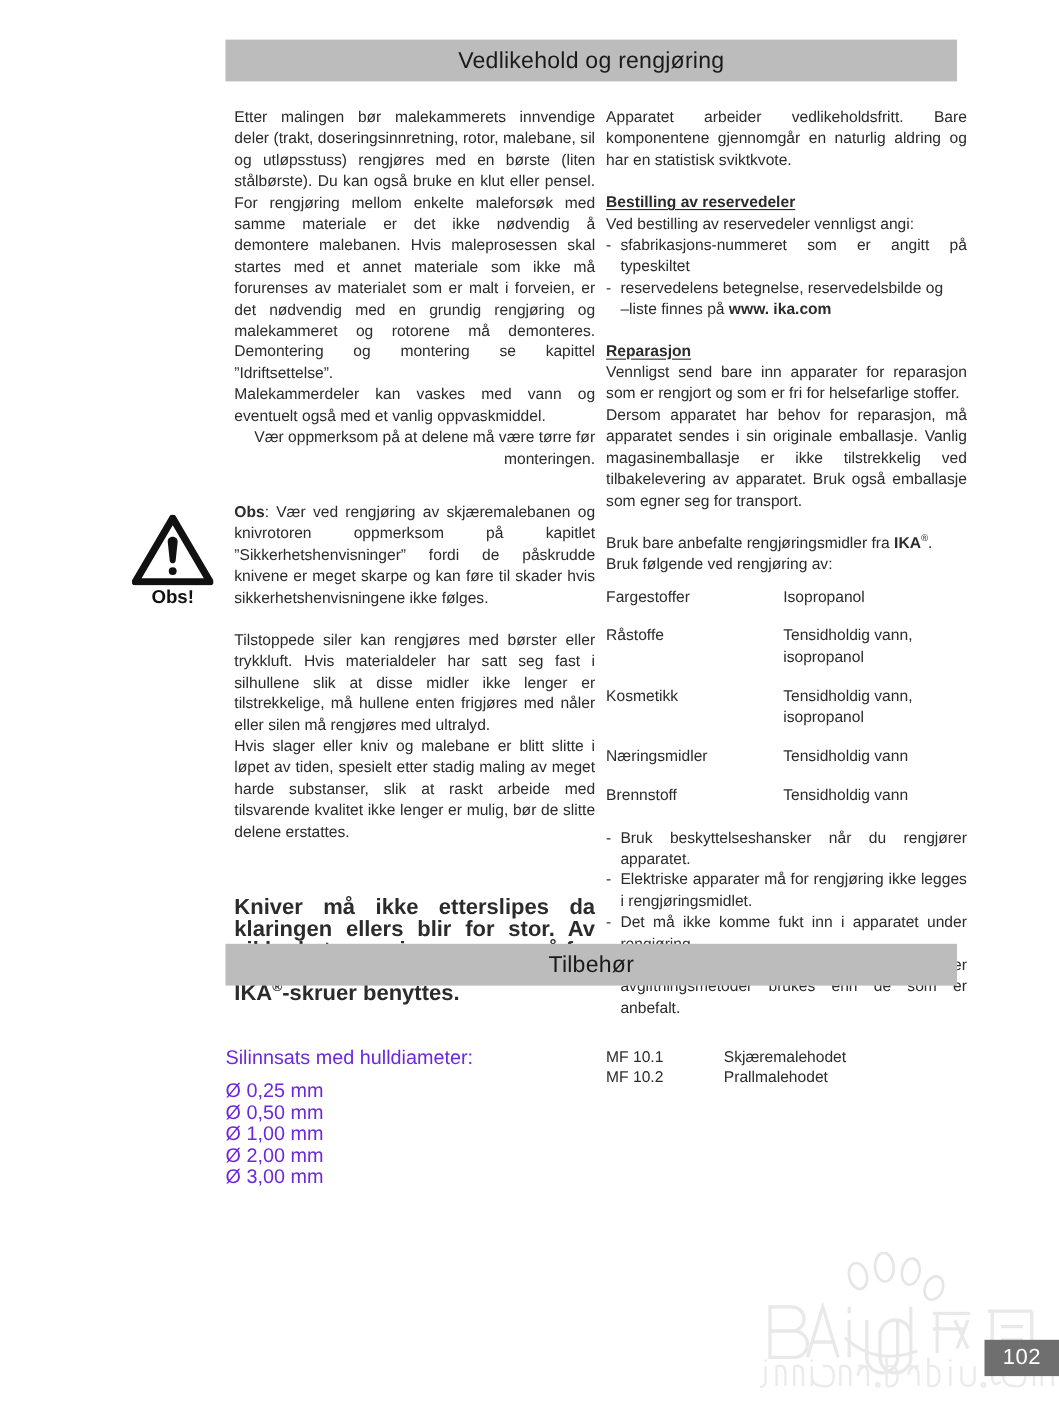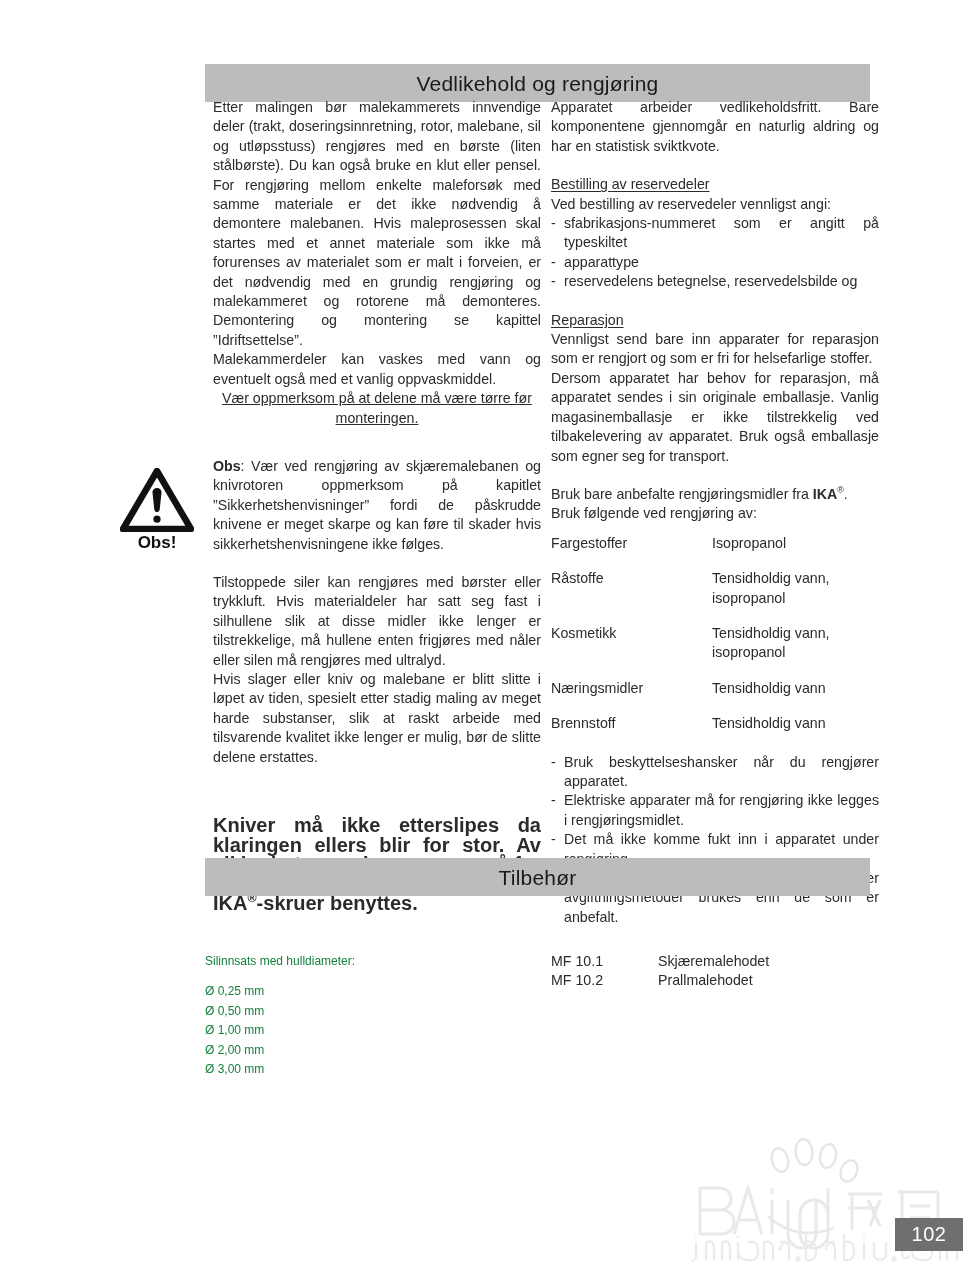--- a/index.html
+++ b/index.html
@@ -33,21 +33,21 @@
     align-items: center;
     justify-content: center;
   }
   .section-bar .section-title {
     font-size: 21px;
     font-weight: 400;
     letter-spacing: 0.2px;
     color: #1a1a1a;
     line-height: 1;
   }
-  #bar-maintenance { top: 64px; }
+  #bar-maintenance { top: 36px; }
   #bar-accessories { top: 858px; }
 
   
   .col {
     position: absolute;
     width: 328px;
     font-size: 14.2px;
     line-height: 19.4px;
     color: #2b2b2b;
   }
@@ -56,29 +56,30 @@
 
   #col-left-main  { top: 98px; }
   #col-right-main { top: 98px; }
 
   .para {
     margin: 0 0 0 0;
     text-align: justify;
     text-justify: inter-word;
     hyphens: manual;
   }
-  .para.last-left { text-align: center; text-decoration: underline; }
+  .para.last-left { text-align: right; }
   .para + .para { margin-top: 0; }
   .gap { height: 19px; }
   .gap-sm { height: 10px; }
 
   .b { font-weight: bold; }
   .u-head {
     text-decoration: underline;
     text-underline-offset: 2px;
+    font-weight: bold;
   }
   sup.reg {
     font-size: 0.62em;
     vertical-align: super;
     line-height: 0;
   }
 
   .bold-block {
     font-weight: bold;
     text-align: justify;
@@ -124,21 +125,21 @@
   #warn-icon svg { display: block; margin: 0 auto; }
   #warn-icon .warn-label {
     font-family: "Liberation Sans", "DejaVu Sans", sans-serif;
     font-weight: bold;
     font-size: 17px;
     color: #111;
     margin-top: 1px;
   }
 
   
-  #acc-left  { position: absolute; left: 205px; top: 952px; width: 330px; font-size: 12px; line-height: 19.4px; color:#15803d; }
+  #acc-left  { position: absolute; left: 205px; top: 952px; width: 330px; font-size: 18px; line-height: 19.4px; color:#6d28d9; }
   #acc-right { position: absolute; left: 551px; top: 952px; width: 330px; font-size: 14.2px; line-height: 19.4px; color:#2b2b2b; }
   #acc-left .sizes { margin-top: 11px; }
   #acc-left .size-row { line-height: 19.4px; }
   .acc-grid { display: grid; grid-template-columns: 107px 1fr; }
 
   
   #watermark {
     position: absolute;
     left: 672px;
     top: 1138px;
@@ -207,23 +208,23 @@
   <div class="col right" id="col-right-main">
     <p class="para">Apparatet arbeider vedlikeholdsfritt. Bare komponentene gjennomgår en naturlig aldring og har en statistisk sviktkvote.</p>
 
     <div class="gap"></div>
 
     <p class="para" style="text-align:left"><span class="u-head">Bestilling av reservedeler</span></p>
     <p class="para" style="text-align:left">Ved bestilling av reservedeler vennligst angi:</p>
 
     <ul class="dash-list">
       <li>sfabrikasjons-nummeret som er angitt på typeskiltet</li>
-      <li class="plain">apparattype</li>
       <li><span>reservedelens betegnelse, reservedelsbilde og</span></li>
     </ul>
+    <p class="para" style="text-align:left; padding-left:13px;"><span>–liste finnes på </span><span class="b">www. ika.com</span></p>
 
     <div class="gap"></div>
 
     <p class="para" style="text-align:left"><span class="u-head">Reparasjon</span></p>
     <p class="para">Vennligst send bare inn apparater for reparasjon som er rengjort og som er fri for helsefarlige stoffer.</p>
     <p class="para">Dersom apparatet har behov for reparasjon, må apparatet sendes i sin originale emballasje. Vanlig magasinemballasje er ikke tilstrekkelig ved tilbakelevering av apparatet. Bruk også emballasje som egner seg for transport.</p>
 
     <div class="gap"></div>
 
     <p class="para" style="text-align:left"><span>Bruk bare anbefalte rengjøringsmidler fra </span><span class="b">IKA</span><sup class="reg">®</sup><span>.</span></p>

